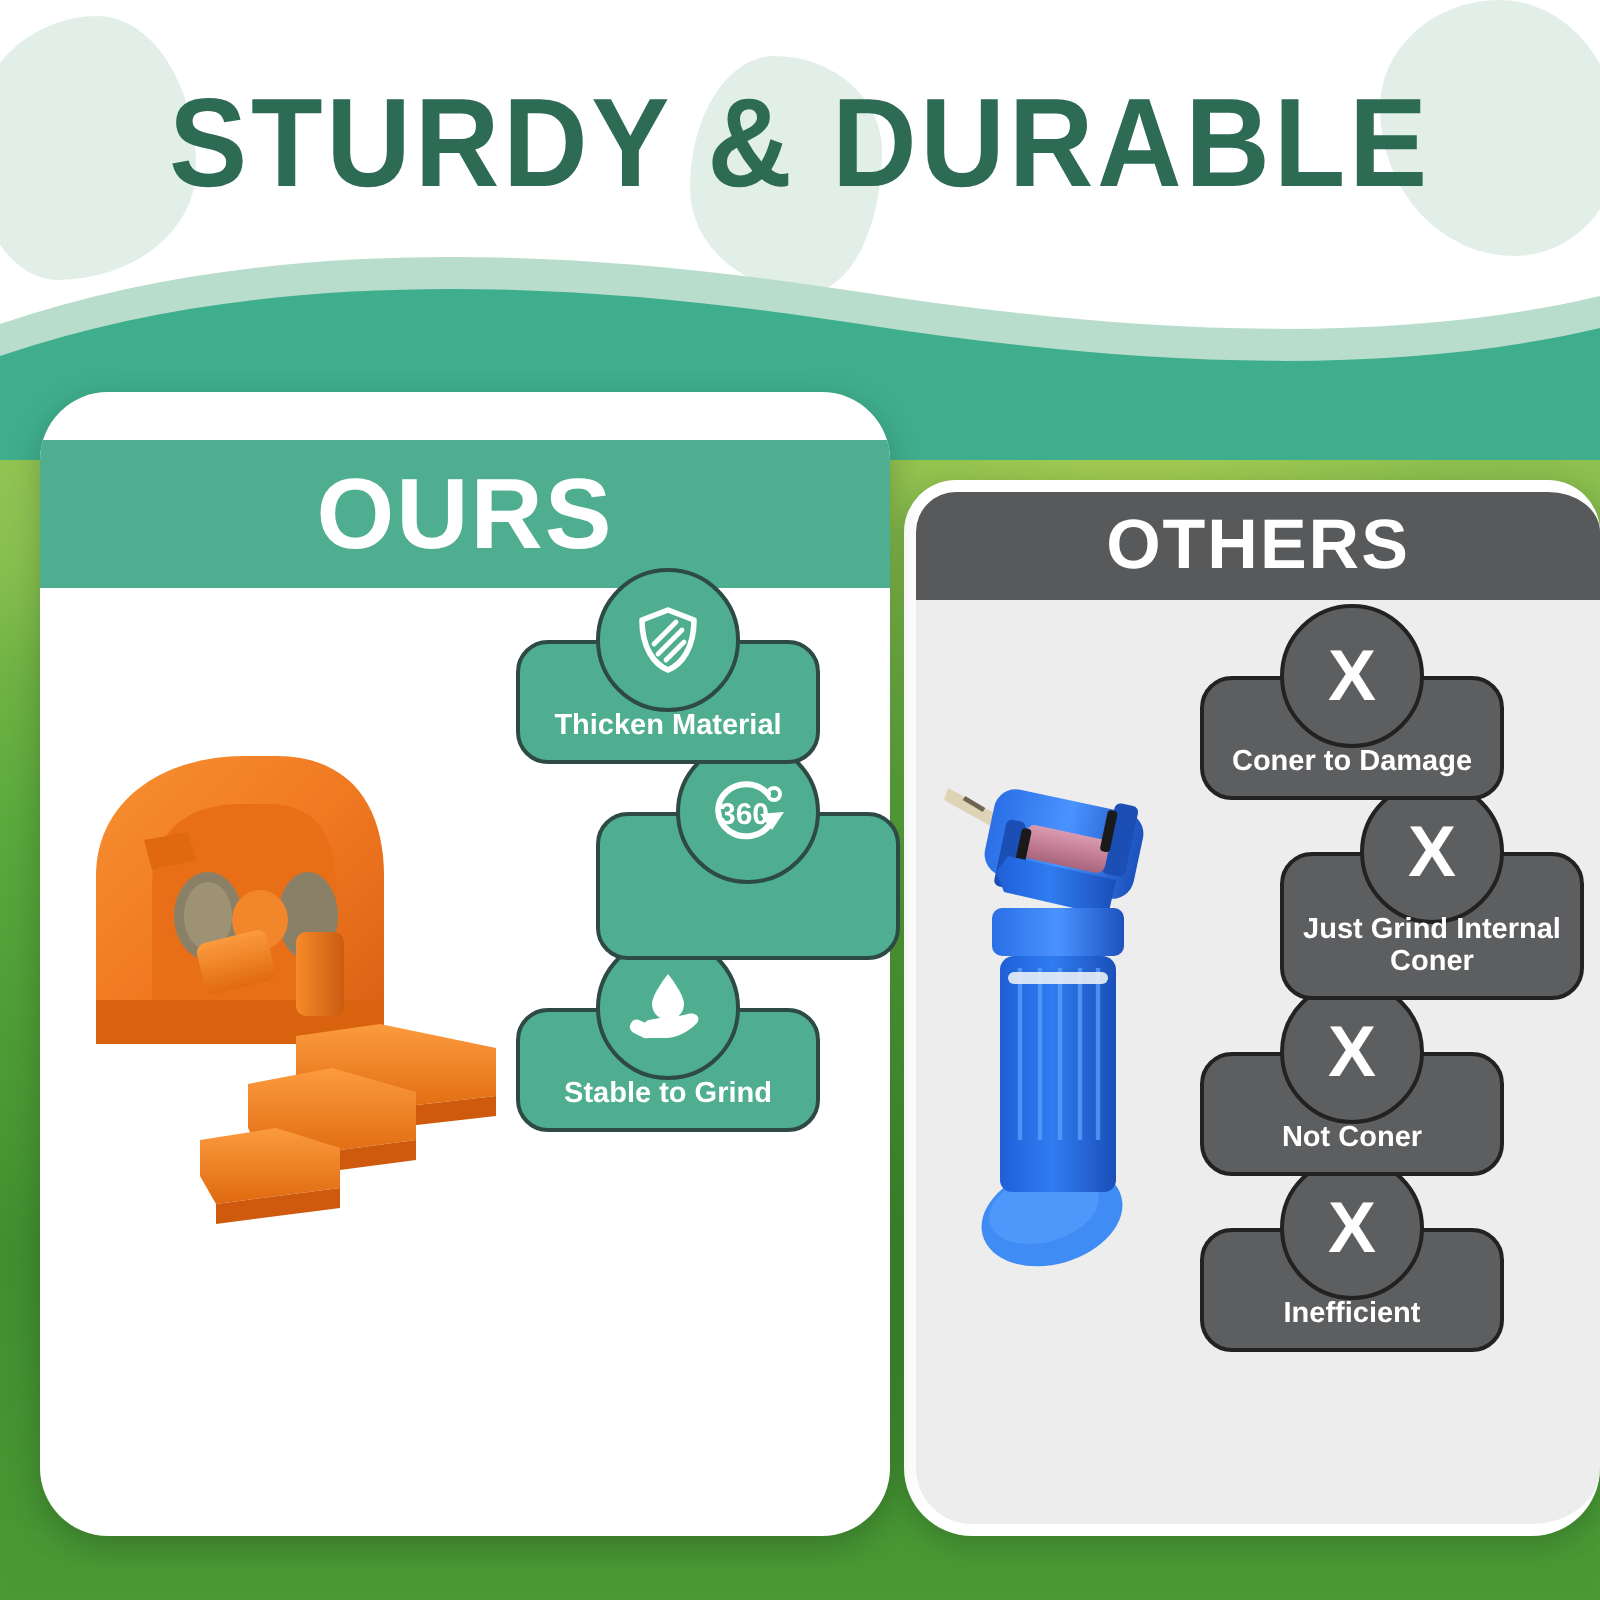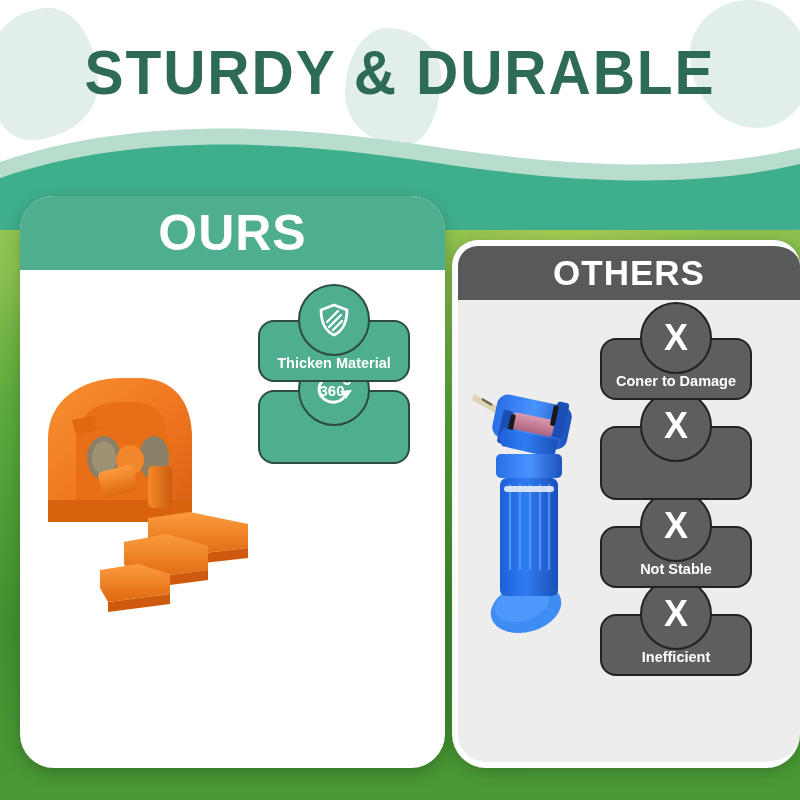--- a/index.html
+++ b/index.html
@@ -82,29 +82,29 @@
   .card-ours {
     position: absolute; left: 20px; top: 196px;
     width: 425px; height: 572px;
     background: #ffffff;
     border-radius: 34px;
     box-shadow: 0 5px 16px rgba(0,0,0,.22);
     overflow: hidden;
   }
   .card-ours .hdr {
     height: 74px; background: #4fae90;
-    display: flex; align-items: center; justify-content: center;
+    display: flex; align-items: center; justify-content: center; margin-top: 24px;
   }
   .card-ours .hdr span {
     color: #fff; font-size: 50px; font-weight: 700; letter-spacing: 1px;
   }
 
   
   .pill-col { position: absolute; display: flex; flex-direction: column; }
-  .pill-col.ours   { left: 258px; top: 320px; gap: 8px; justify-content: center; }
+  .pill-col.ours   { left: 258px; top: 320px; gap: 24px; justify-content: center; }
   .pill-col.others { left: 600px; top: 338px; gap: 26px; }
 
   .pill {
     position: relative;
     width: 152px; min-height: 62px;
     border-radius: 16px;
     display: flex; align-items: flex-end; justify-content: center;
     padding-bottom: 9px;
     text-align: center;
     color: #fff;
@@ -123,21 +123,21 @@
   .badge.d { background: #5d5e60; border: 2.2px solid #222222; }
   .badge .xmark {
     color: #fff; font-size: 36px; font-weight: 700; line-height: 1;
     font-family: "Liberation Sans", sans-serif;
   }
   .pill .lbl { position: relative; z-index: 2; padding: 0 6px; }
 
   
   .pill-col .pw { position: relative; }
   .pill-col .pw:nth-child(1) { z-index: 8; }
-  .pill-col .pw:nth-child(2) { z-index: 7; }
+  .pill-col .pw:nth-child(2) { z-index: 7; margin-left: 40px; }
   .pill-col .pw:nth-child(3) { z-index: 6; }
   .pill-col .pw:nth-child(4) { z-index: 5; }
 
   
   .prod-ours  { position: absolute; left: 42px;  top: 372px; width: 228px; height: 248px; }
   .prod-other { position: absolute; left: 470px; top: 380px; width: 122px; height: 272px; }
 </style>
 </head>
 <body>
 
@@ -282,48 +282,62 @@
           <svg width="46" height="42" viewBox="0 0 46 42">
             <path d="M33 12 A14 13 0 1 0 34 27" fill="none" stroke="#fff" stroke-width="3" stroke-linecap="round"></path>
             <path d="M29 22 L35 30 L41 21 Z" fill="#fff"></path>
             <text x="21" y="27" font-family="Liberation Sans, sans-serif" font-size="15" font-weight="700" fill="#fff" text-anchor="middle">360</text>
             <circle cx="36" cy="12" r="3" fill="none" stroke="#fff" stroke-width="2"></circle>
           </svg>
         </div>
       </div>
     </div>
 
+    <div class="pw">
+      <div class="pill g">
+        <div class="badge g">
+          <svg width="44" height="42" viewBox="0 0 44 42">
+            <path d="M22 4 C22 4 14 14 14 19 A8 8 0 0 0 30 19 C30 14 22 4 22 4 Z" fill="#fff"></path>
+            <path d="M18 26 C22 26 28 25 32 24 C36 23 39 26 36 29 C32 33 26 36 21 36 L10 36
+                     L6 32 L12 27 Z" fill="#fff"></path>
+            <rect x="3" y="28" width="12" height="7" rx="3.2" fill="#fff" transform="rotate(26 9 31)"></rect>
+          </svg>
+        </div>
+        <span class="lbl">Stable to Grind</span>
+      </div>
+    </div>
 
   </div>
 
   <div class="pill-col others">
 
     <div class="pw">
       <div class="pill d">
         <div class="badge d">
           <span class="xmark">X</span>
         </div>
         <span class="lbl">Coner to Damage</span>
       </div>
     </div>
 
     <div class="pw">
       <div class="pill d two-line">
         <div class="badge d">
           <span class="xmark">X</span>
         </div>
+        <span class="lbl">Just Grind Internal Coner</span>
       </div>
     </div>
 
     <div class="pw">
       <div class="pill d">
         <div class="badge d">
           <span class="xmark">X</span>
         </div>
-        <span class="lbl">Not Stable</span>
+        <span class="lbl">Not Coner</span>
       </div>
     </div>
 
     <div class="pw">
       <div class="pill d">
         <div class="badge d">
           <span class="xmark">X</span>
         </div>
         <span class="lbl">Inefficient</span>
       </div>

